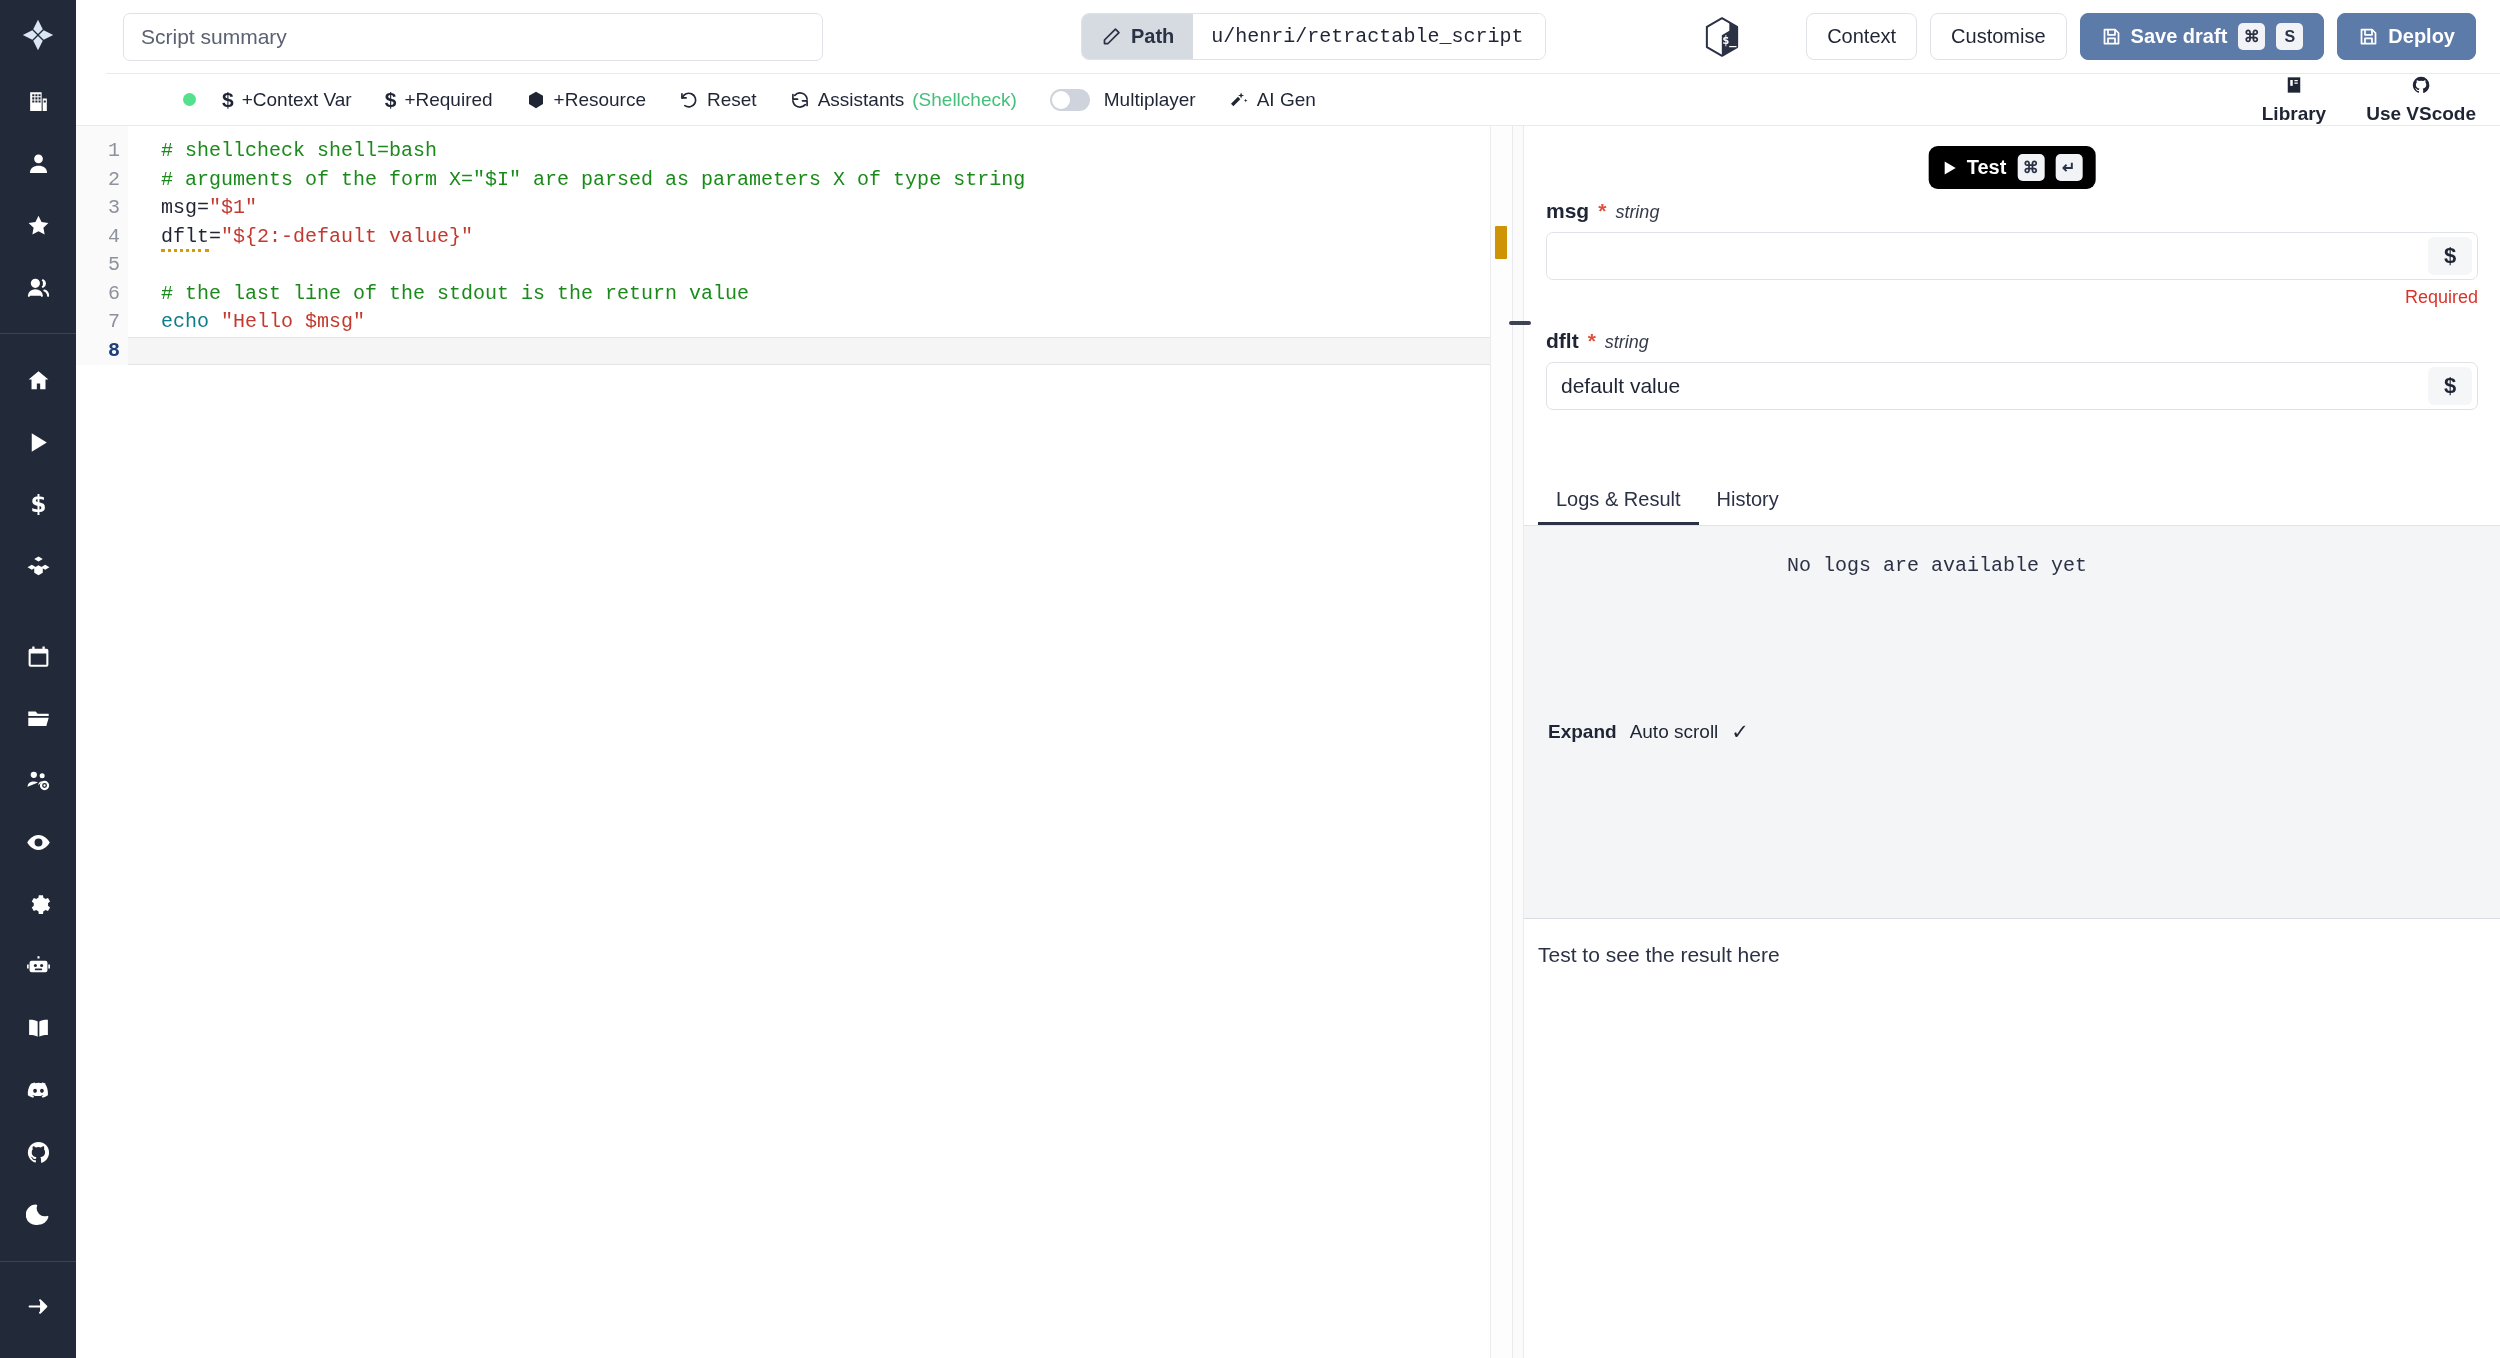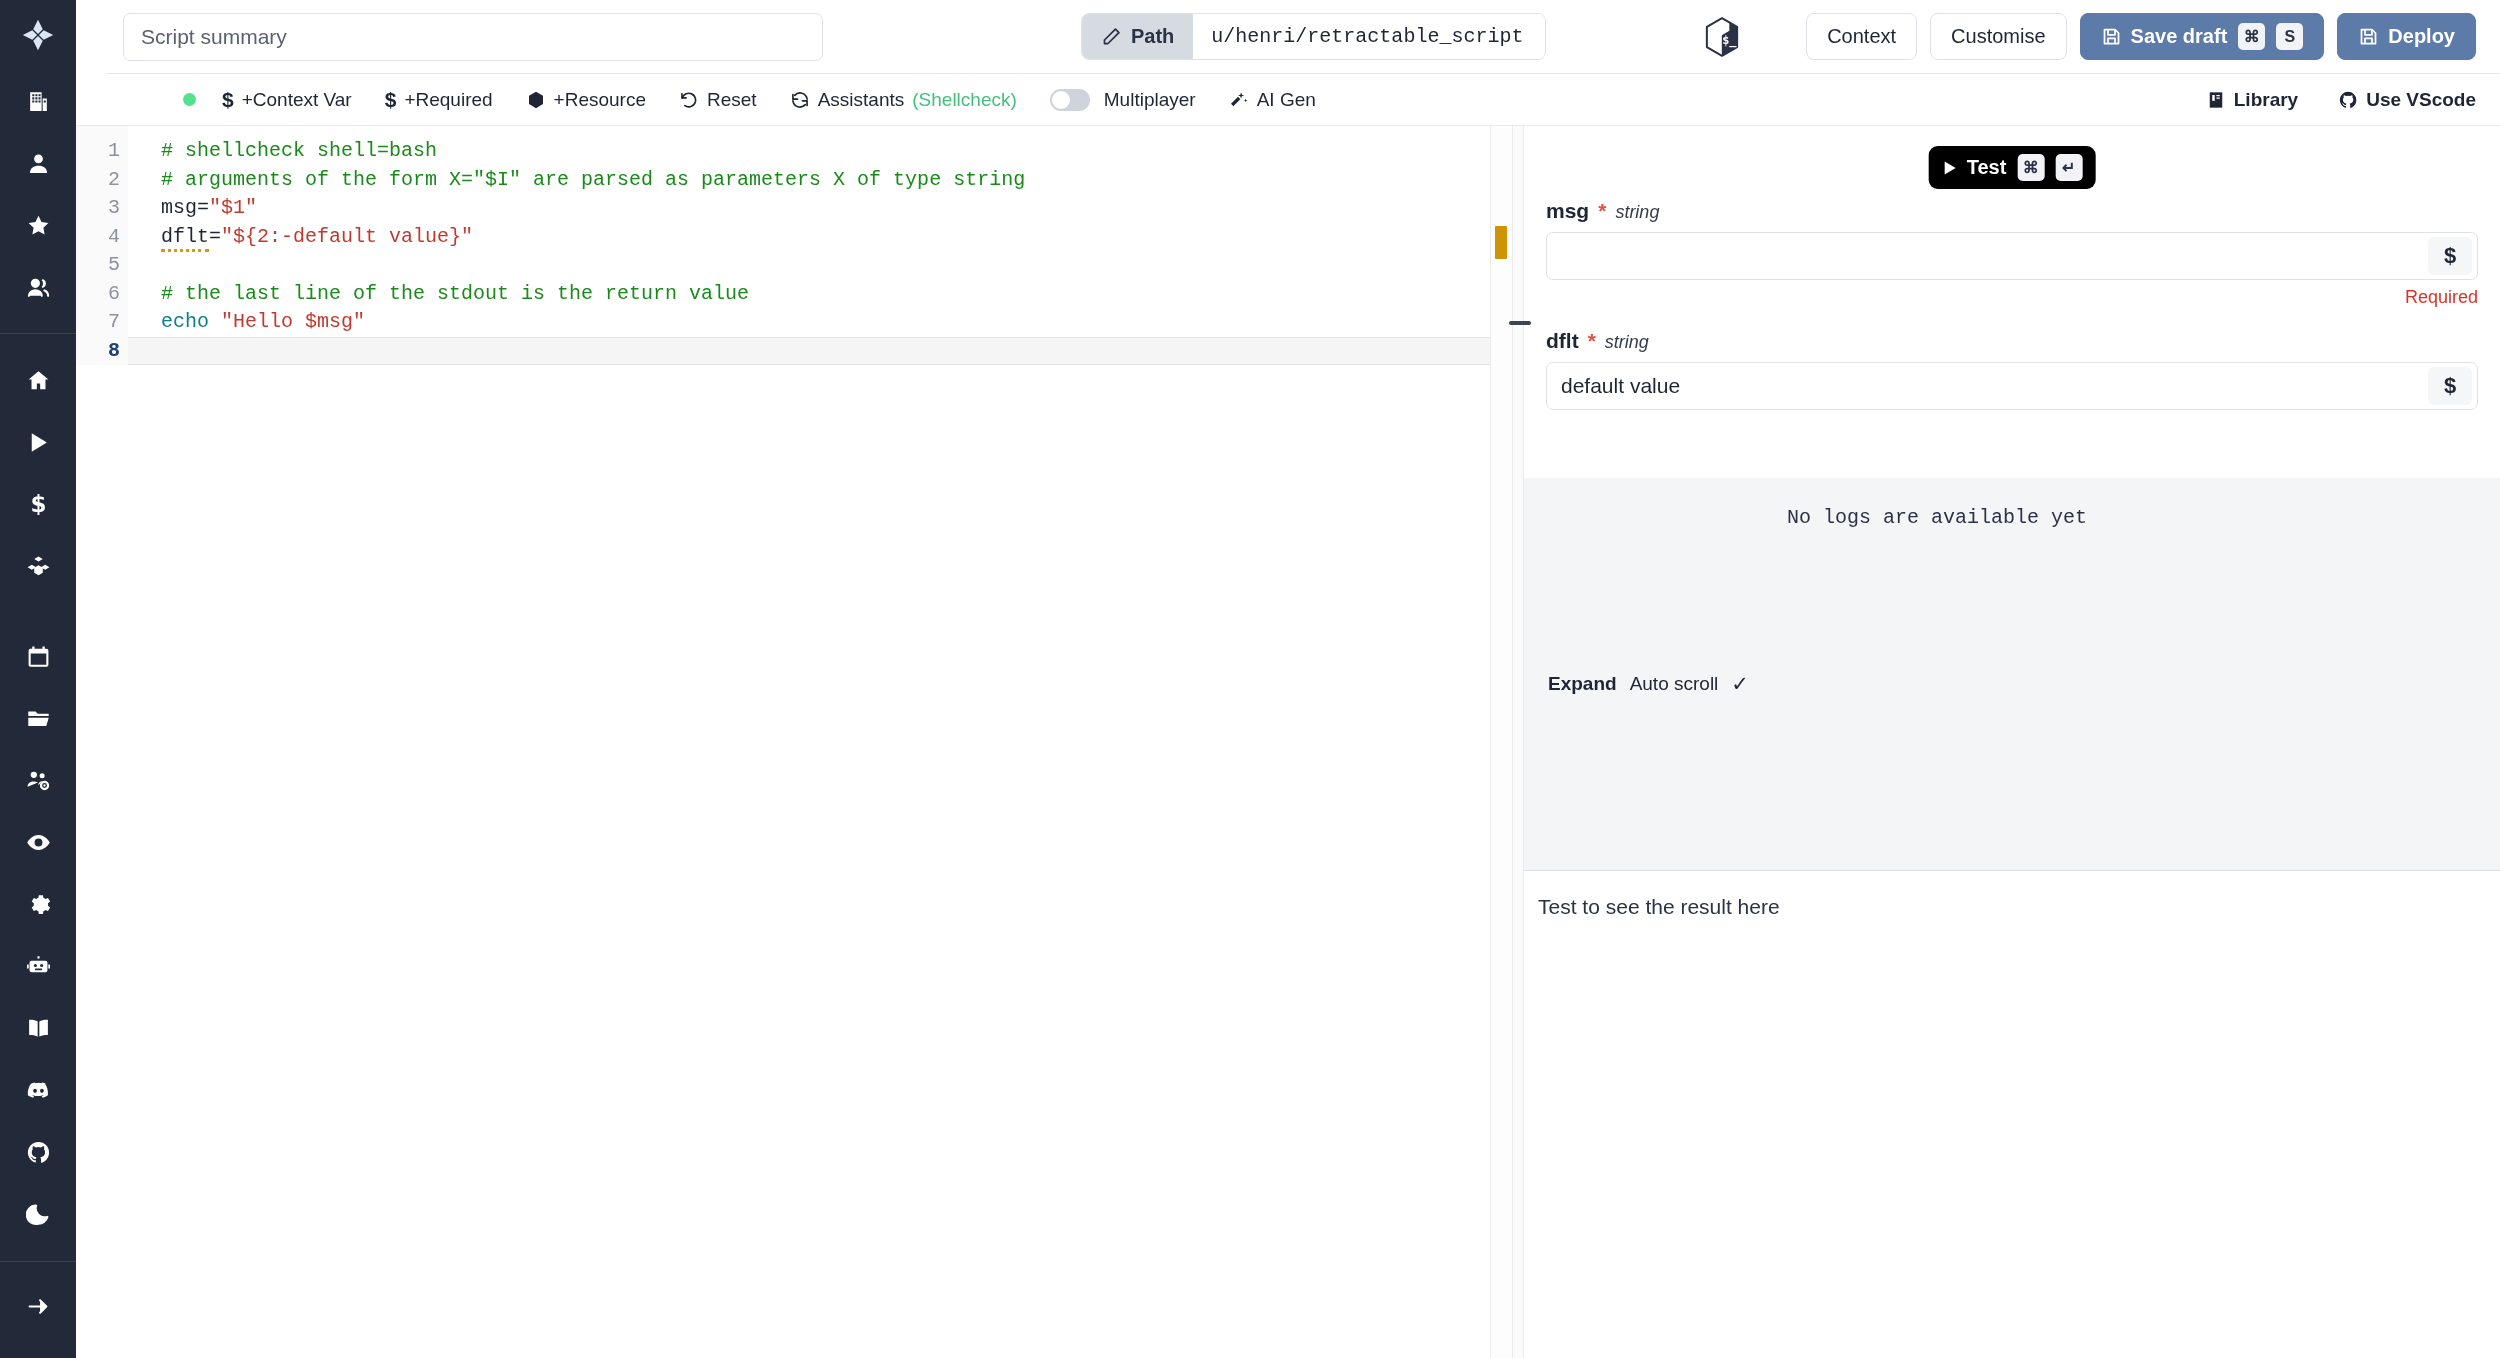--- a/index.html
+++ b/index.html
@@ -139,21 +139,21 @@
   .toggle {
     width: 40px; height: 22px; border-radius: 11px;
     background: #cfd4dc; position: relative; cursor: pointer;
     margin-right: 14px; flex: 0 0 40px;
   }
   .toggle::after {
     content: ""; position: absolute; left: 2px; top: 2px;
     width: 18px; height: 18px; border-radius: 50%; background: #fff;
   }
   .tb-right { margin-left: auto; display: flex; align-items: center; gap: 40px; }
-  .tb-right .tb-item { margin-right: 0; font-weight: bold; }
+  .tb-right .tb-item { margin-right: 0; font-weight: bold; flex-direction: column; }
 
   
   .body { flex: 1 1 auto; display: flex; min-height: 0; }
 
   
   .editor {
     width: 1436px; flex: 0 0 1436px;
     background: #ffffff;
     display: flex; flex-direction: column;
     position: relative;
@@ -618,20 +618,28 @@
                 <span class="req-star">*</span>
               <span class="field-type">string</span>
             </div>
             <div class="input-wrap">
               <input value="default value" style="">
               <div class="dollar-btn">$</div>
             </div>
           </div>
         </div>
 
+        <div class="tabs">
+          <div class="tab active">
+            <span>Logs &amp; Result</span>
+          </div>
+          <div class="tab">
+            <span>History</span>
+          </div>
+        </div>
 
         <div class="logs-pane">
           <div class="logs-head">
             <span class="expand">Expand</span>
             <span class="autoscroll">Auto scroll</span>
             <span class="check">✓</span>
           </div>
           <div class="logs-body">No logs are available yet</div>
         </div>
 

